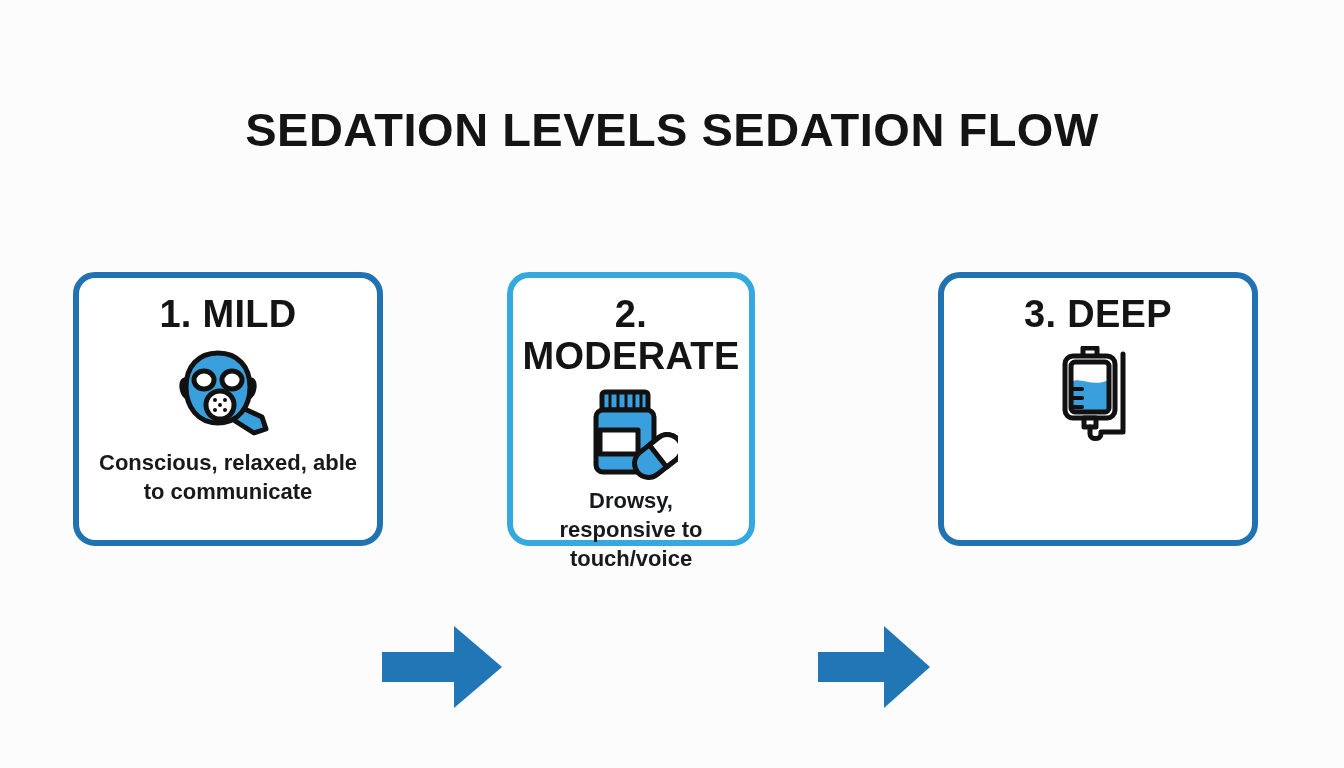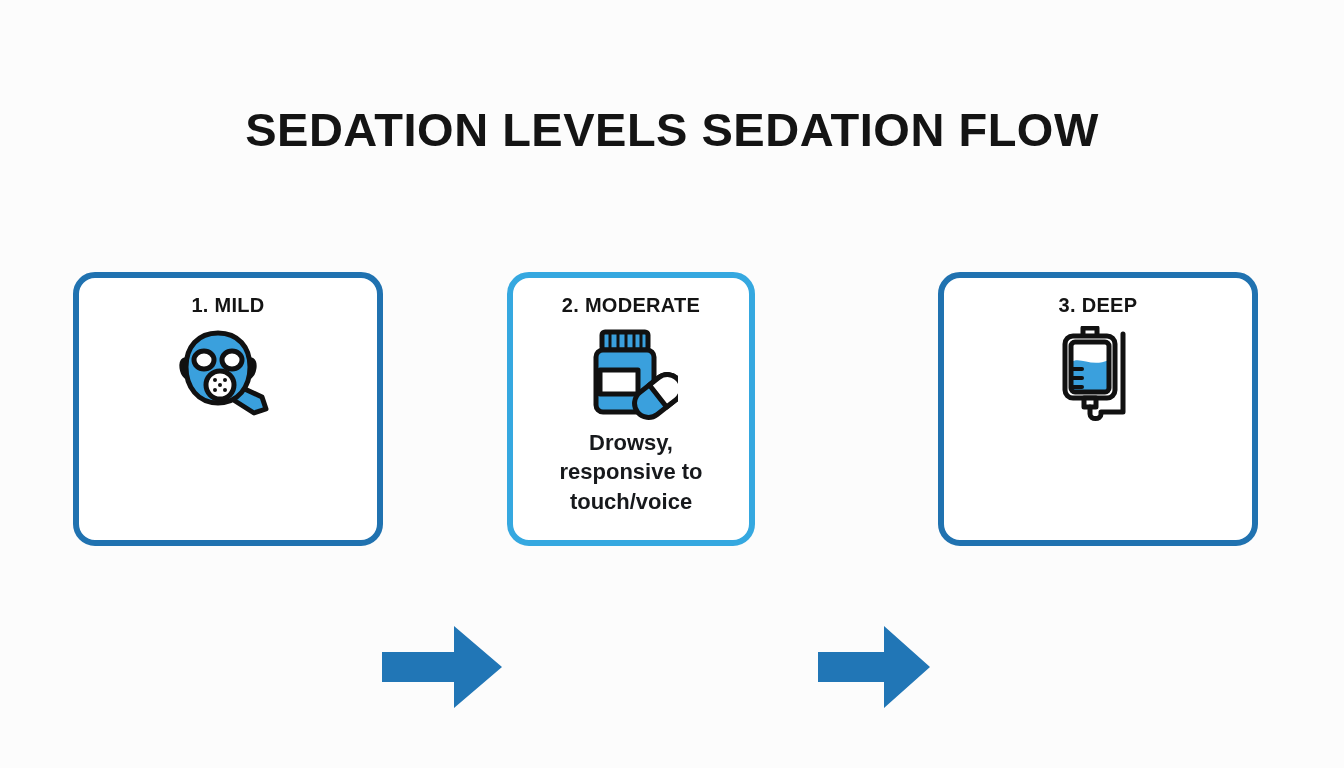--- a/index.html
+++ b/index.html
@@ -50,21 +50,21 @@
     flex-direction: column;
     align-items: center;
     justify-content: flex-start;
     padding: 12px 10px 10px 10px;
   }
   .card-1 { left: 73px;  width: 310px; }
   .card-2 { left: 507px; width: 248px; border-color: #35a8e0; }
   .card-3 { left: 938px; width: 320px; }
 
   .card-heading {
-    font-size: 20px;
+    font-size: 38px;
     font-weight: bold;
     color: #141414;
     letter-spacing: 0.3px;
     margin: 4px 0 0 0;
     text-align: center;
     line-height: 1.1;
   }
   .card-icon {
     margin: 10px 0 6px 0;
     height: 96px;
@@ -113,20 +113,21 @@
           </g>
           <g fill="#111111">
             <circle cx="39" cy="53" r="2"></circle>
             <circle cx="49" cy="53" r="2"></circle>
             <circle cx="39" cy="63" r="2"></circle>
             <circle cx="49" cy="63" r="2"></circle>
             <circle cx="44" cy="58" r="2"></circle>
           </g>
         </svg>
       </div>
+      <div class="card-desc">Conscious, relaxed, able to communicate</div>
     </div>
 
     <div class="arrow arrow-1">
       <svg width="122" height="86" viewBox="0 0 122 86" xmlns="http://www.w3.org/2000/svg">
         <polygon points="0,28 72,28 72,2 120,43 72,84 72,58 0,58" fill="#2176b6"></polygon>
       </svg>
     </div>
 
     <div class="card card-2">
       <div class="card-heading">2. MODERATE</div>

